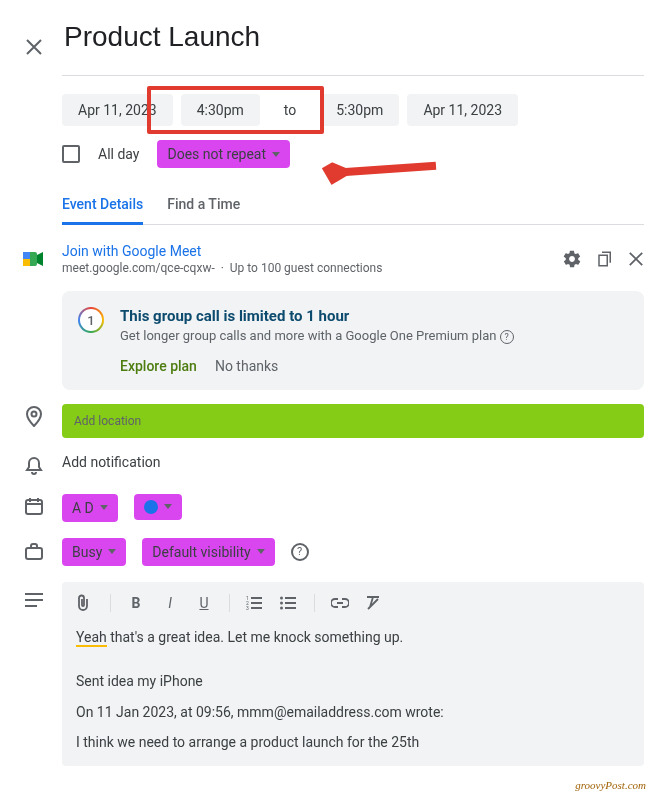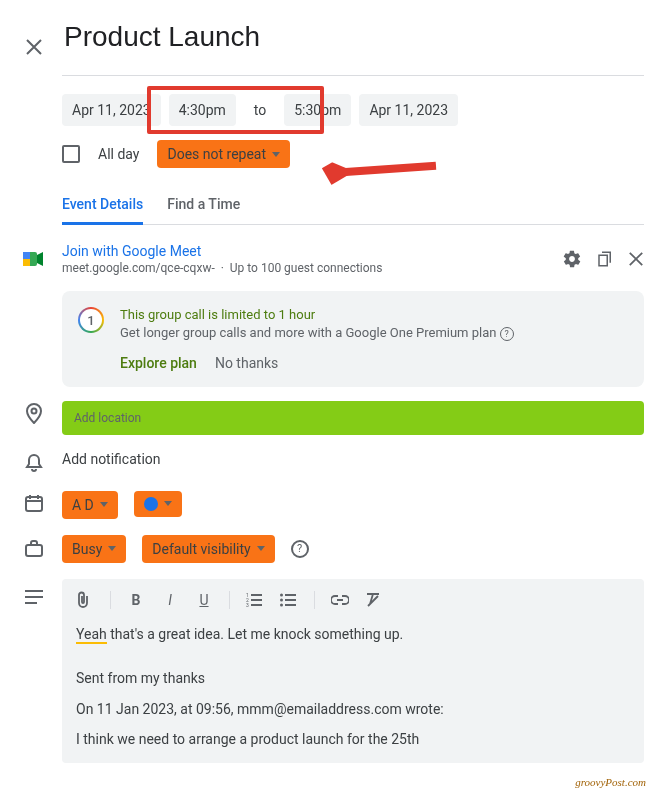--- a/index.html
+++ b/index.html
@@ -15,21 +15,21 @@
   }
   .header-row { display: flex; align-items: flex-end; gap: 16px; margin-bottom: 16px; }
   .close-x { width: 24px; height: 24px; cursor: pointer; color: #5f6368; display:flex; align-items:center; justify-content:center; }
   .title-input {
     font-size: 28px; font-weight: 400; color: #202124; border: none; outline: none;
     flex: 1; padding-bottom: 6px;
   }
   .title-underline { height:1px; background:#dadce0; margin-left:40px; margin-bottom:18px; }
   .row { display: flex; align-items: center; gap: 8px; flex-wrap: wrap; }
   .chip {
-    background: #f1f3f4; border-radius: 4px; padding: 8px 10px; font-size: 14px;
+    background: #f1f3f4; border-radius: 4px; padding: 8px 16px; font-size: 14px;
     color: #3c4043; cursor: pointer;
   }
   .chip.plain { background: transparent; }
   .date-row { margin-left: 40px; margin-bottom: 14px; position: relative; }
   .time-hl {
     position: absolute; border: 4px solid #e13a2e; border-radius: 2px;
     left: 85px; top: -8px; width: 177px; height: 48px; pointer-events: none;
   }
   .allday-row { margin-left: 40px; margin-bottom: 28px; display:flex; align-items:center; gap:18px; position: relative; }
   .checkbox { width:18px; height:18px; border:2px solid #5f6368; border-radius:2px; cursor:pointer; }
@@ -49,31 +49,31 @@
   .meet-actions span { cursor:pointer; }
   .info-box {
     background:#f1f3f4; border-radius:8px; padding:16px; margin-left:40px; margin-bottom:14px;
     display:flex; gap:16px;
   }
   .one-badge {
     width:26px; height:26px; border-radius:50%; border:2px solid transparent;
     background: linear-gradient(#fff,#fff) padding-box, conic-gradient(#ea4335,#fbbc04,#34a853,#4285f4,#ea4335) border-box;
     display:flex; align-items:center; justify-content:center; font-size:13px; font-weight:500; color:#5f6368;
   }
-  .info-title { font-weight:400; font-size:13px; color:#4d7c0f; }
+  .info-title { font-weight:700; font-size:15px; color:#0c4a6e; }
   .info-sub { font-size:13px; color:#5f6368; margin-top:3px; }
   .info-actions { margin-top:14px; display:flex; gap:18px; }
   .link-blue { color:#4d7c0f; font-weight:500; cursor:pointer; font-size:14px; }
   .link-grey { color:#5f6368; cursor:pointer; font-size:14px; }
   .field-box {
     flex:1; background:#84cc16; border-radius:4px; padding:10px 12px; color:#5f6368;
     cursor:text; font-size:12px;
   }
   .plain-text { color:#3c4043; font-size:14px; cursor:pointer; }
-  .mini-chip { background:#f97316; border-radius:4px; padding:6px 10px; display:flex; align-items:center; gap:6px; cursor:pointer; font-size:14px; color:#3c4043; }
+  .mini-chip { background:#d946ef; border-radius:4px; padding:6px 10px; display:flex; align-items:center; gap:6px; cursor:pointer; font-size:14px; color:#3c4043; }
   .dot-blue { width:14px; height:14px; border-radius:50%; background:#1a73e8; }
   .caret { width:0; height:0; border-left:4px solid transparent; border-right:4px solid transparent; border-top:5px solid #5f6368; }
   .help-circ { width:18px; height:18px; border-radius:50%; border:2px solid #5f6368; display:flex; align-items:center; justify-content:center; font-size:11px; color:#5f6368; cursor:pointer; }
   .desc-box { background:#f1f3f4; border-radius:4px; padding:12px 14px; flex:1; font-size:14px; color:#3c4043; }
   .toolbar { display:flex; gap:16px; align-items:center; color:#5f6368; margin-bottom:14px; }
   .toolbar .tb { cursor:pointer; width:18px; text-align:center; }
   .tb-divider { width:1px; height:18px; background:#dadce0; }
   .spell { border-bottom:2px solid #fbbc04; }
   .watermark { position:absolute; right:20px; bottom:11px; color:#a16207; font-size:11px; font-style:italic; font-family: Georgia, serif; }
   svg { display:block; }
@@ -266,21 +266,21 @@
         </span>
       <span class="tb">
           <svg width="16" height="16" viewBox="0 0 16 16">
             <path d="M2 2h12M8 2l-3 10M3 14l10-10" stroke="#5f6368" stroke-width="1.8" fill="none"></path>
           </svg>
         </span>
     </div>
     <div style="line-height:1.6;">
       <div><span class="spell">Yeah</span><span> that's a great idea. Let me knock something up.</span></div>
       <br>
-      <div>Sent from my thanks</div>
+      <div>Sent idea my iPhone</div>
       <div style="height:8px;"></div>
       <div>On 11 Jan 2023, at 09:56, mmm@emailaddress.com wrote:</div>
       <div style="height:8px;"></div>
       <div>I think we need to arrange a product launch for the 25th</div>
     </div>
   </div>
 </div>
 
 <div class="watermark">groovyPost.com</div>
 

